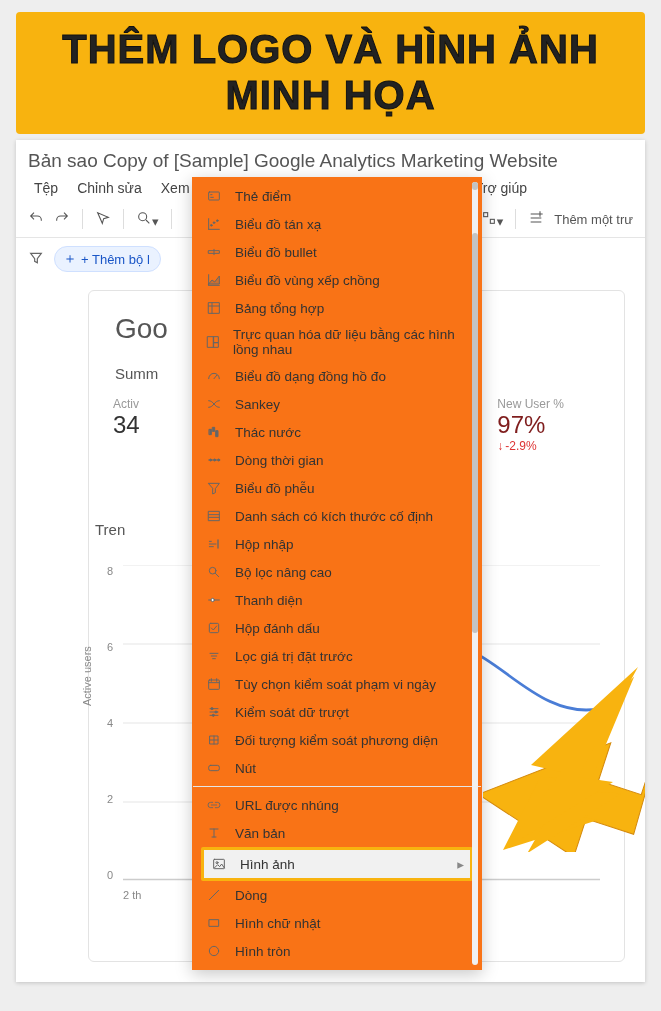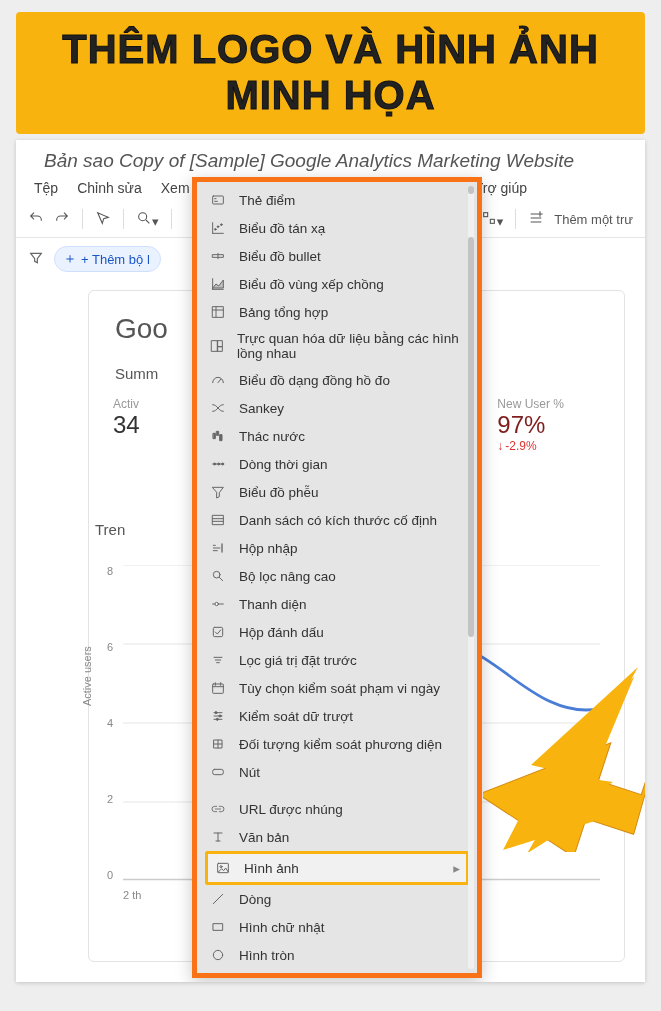--- a/index.html
+++ b/index.html
@@ -5,21 +5,21 @@
   * { margin: 0; padding: 0; box-sizing: border-box; font-family: Arial, "Helvetica Neue", Helvetica, sans-serif; }
   body { width: 661px; height: 1011px; background: #eeeeee; overflow: hidden; position: relative; }
 
   
   .banner { margin: 12px 16px 6px; background: #f8b30f; padding: 14px 20px 16px; text-align: center; border-radius: 4px; }
   .banner-text { font-size: 40px; font-weight: 900; color: #222; line-height: 1.15; letter-spacing: 1px; -webkit-text-stroke: 1px #111; }
 
   
   .app { margin: 0 16px 18px; background: #fff; height: 842px; position: relative; box-shadow: 0 1px 4px rgba(0,0,0,0.18); overflow: hidden; }
 
-  .doc-title { padding: 10px 28px 4px; font-size: 19px; color: #555; font-style: italic; }
+  .doc-title { padding: 10px 12px 4px; font-size: 19px; color: #555; }
   .menubar { display: flex; gap: 3px; padding: 2px 10px 6px; font-size: 14px; color: #444; }
   .menubar span { padding: 2px 8px 3px; border-radius: 3px; cursor: default; }
   .menubar .active { background: #d1e1ff; color: #1a56c7; }
 
   .toolbar { display: flex; align-items: center; gap: 10px; padding: 4px 12px 8px; border-bottom: 1px solid #e5e5e5; color: #555; font-size: 13px; position: relative; }
   .toolbar .sep { width: 1px; height: 20px; background: #ddd; margin: 0 2px; }
   .toolbar svg { width: 16px; height: 16px; fill: none; stroke: #555; stroke-width: 1.6; }
   .toolbar .txt { color: #555; }
 
   .filterbar { display: flex; align-items: center; gap: 10px; padding: 8px 12px; color: #555; font-size: 13px; }
@@ -47,21 +47,21 @@
   .x-tick { position:absolute; left:28px; bottom:20px; font-size:11px; color:#888;}
 
   
   .wm { position:absolute; left:50%; top:46%; transform:translate(-50%,-50%); text-align:center; pointer-events:none; opacity:0.32; }
   .wm .bolt { width:110px; height:110px; margin:0 auto 4px; }
   .wm .bolt svg { width:100%; height:100%; }
   .wm-title { font-size:48px; font-weight:800; color:#f8b30f; letter-spacing:2px; }
   .wm-sub { font-size:16px; color:#f8b30f; letter-spacing:2px; }
 
   
-  .dropdown { position: absolute; left: 176px; top: 37px; width: 290px; background: #e5e5e5; border: 5px solid #f97316; box-shadow: 0 4px 16px rgba(0,0,0,0.22); z-index: 20; padding: 4px 0; }
+  .dropdown { position: absolute; left: 176px; top: 37px; width: 290px; background: #f97316; border: 1px solid #f97316; box-shadow: 0 4px 16px rgba(0,0,0,0.22); z-index: 20; padding: 4px 0; }
   .dropdown::before { content:""; position:absolute; right:3px; top:4px; bottom:4px; width:6px; background:#f0f0f0; border-radius:3px;}
   .dropdown::after { content:""; position:absolute; right:3px; top:4px; width:6px; height:8px; background:#c3c3c3; border-radius:3px;}
   .dd-thumb { position:absolute; right:3px; top: 55px; width:6px; height:400px; background:#c3c3c3; border-radius:3px; z-index:1;}
   .mi { display:flex; align-items:center; gap:12px; padding: 5px 14px 5px 12px; font-size: 13.5px; color: #333; cursor:default; position:relative; z-index:0;}
   .mi .ico { width:18px; height:18px; display:flex; align-items:center; justify-content:center; color:#666;}
   .mi .ico svg { width:16px; height:16px; fill:none; stroke:#666; stroke-width:1.5; }
   .divider { height:1px; background:#e5e5e5; margin: 4px 0; }
   .highlighted-wrap { margin: 0 8px; border: 3px solid #f8b30f; border-radius: 2px; }
   .highlighted-wrap .mi { background: #f1f1f1; padding-left:6px; padding-right:6px;}
 

